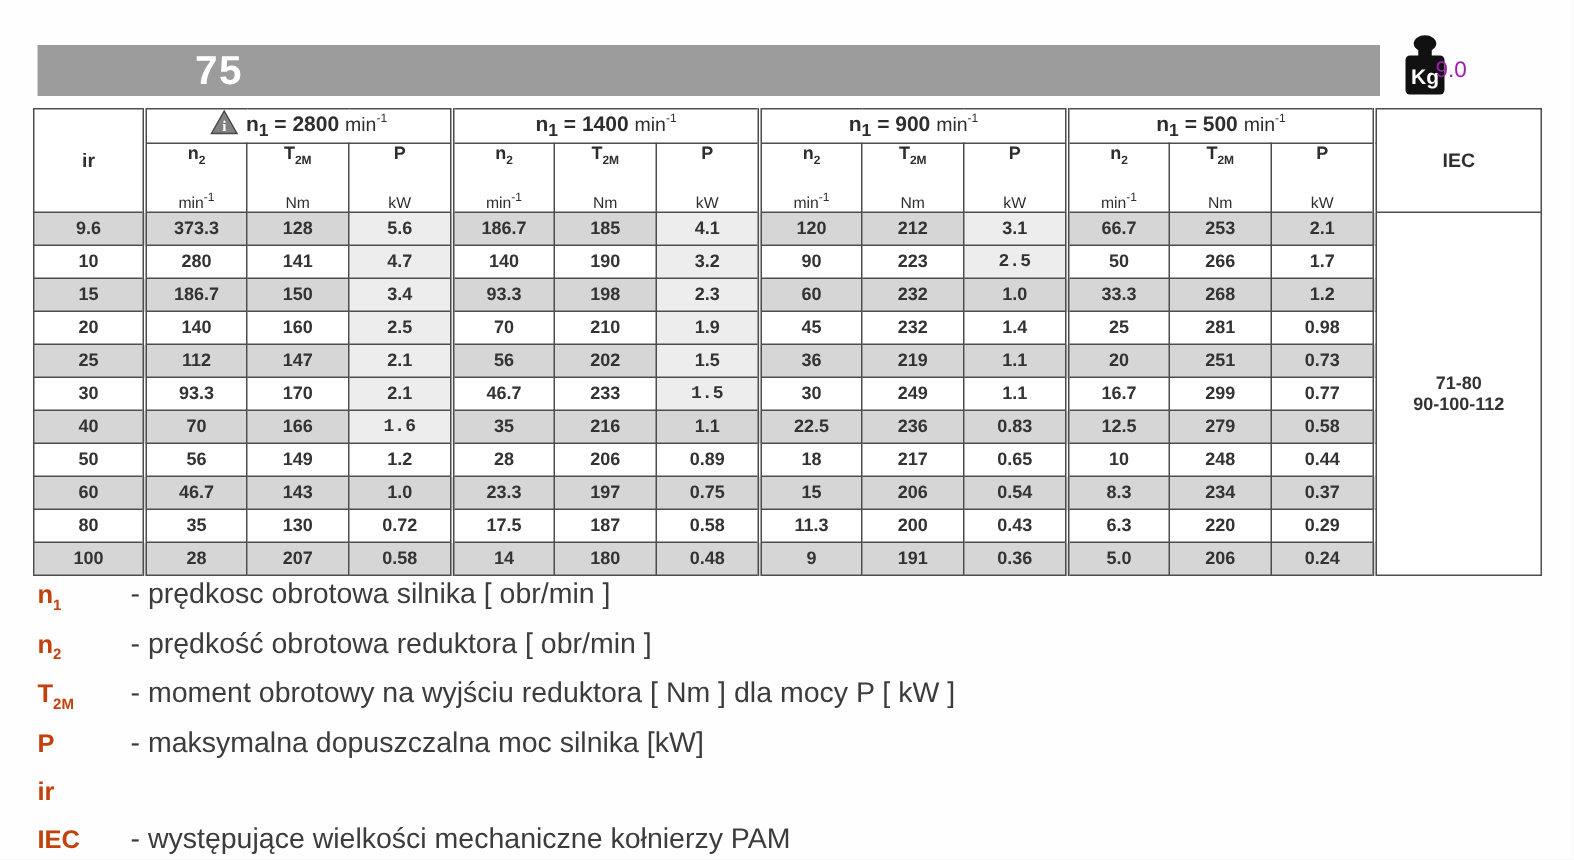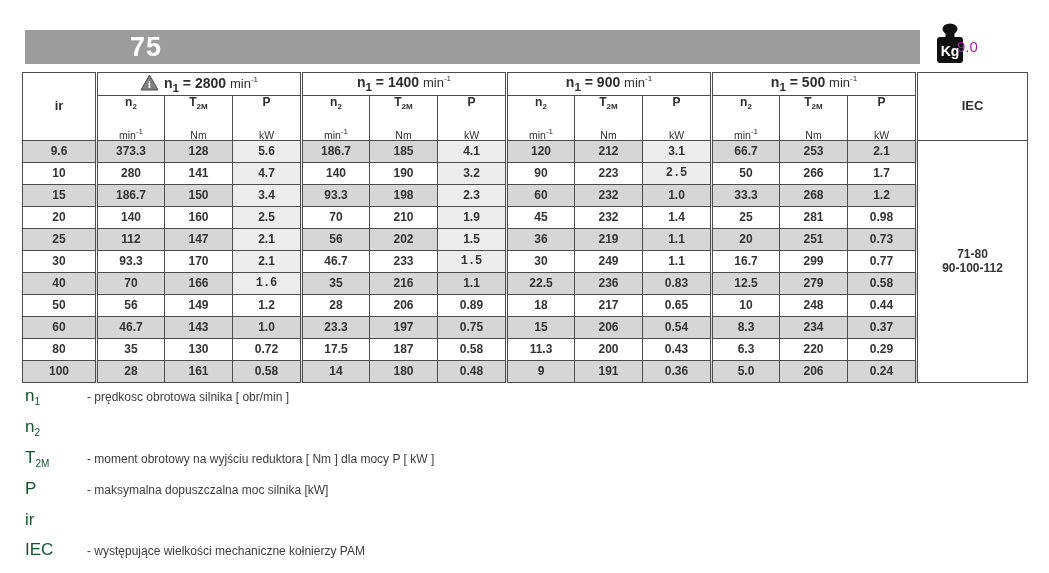--- a/index.html
+++ b/index.html
@@ -32,23 +32,23 @@
   .sub-sym sub{font-size:8px;}
   .sub-unit{font-weight:normal;font-size:10.5px;margin-top:15px;}
   td.pbox{background:#ededed !important;border-left:2px solid #3d3d3d;border-right:2px solid #3d3d3d;}
   td.pbox-top{border-top:2px solid #3d3d3d;}
   td.pbox-bottom{border-bottom:2px solid #3d3d3d;font-family:Liberation Mono, monospace;}
   td.iec-cell{background:#fff !important;font-weight:600;font-size:12px;vertical-align:middle;}
   .warning-icon{vertical-align:-3px;margin-right:5px;}
   
   .legend{position:absolute;left:25px;top:386px;}
   .legend-row{display:flex;align-items:baseline;margin-bottom:9.5px;}
-  .legend-sym{width:62px;font-weight:normal;font-size:17px;color:#14532d;flex:none;}
+  .legend-sym{width:62px;font-weight:bold;font-size:17px;color:#c2410c;flex:none;}
   .legend-sym sub{font-size:10px;}
-  .legend-text{font-size:12px;color:#3c3c3c;}
+  .legend-text{font-size:19px;color:#3c3c3c;}
 </style>
 </head>
 <body>
 
 <div class="page">
 
   <div class="model-bar">
     <span class="model-number">75</span>
   </div>
 
@@ -318,21 +318,21 @@
           <td class="grp-start">11.3</td>
           <td>200</td>
           <td>0.43</td>
           <td class="grp-start">6.3</td>
           <td>220</td>
           <td>0.29</td>
         </tr>
         <tr class="zebra">
           <td class="ir-cell">100</td>
           <td class="grp-start">28</td>
-          <td>161</td>
+          <td>207</td>
           <td>0.58</td>
           <td class="grp-start">14</td>
           <td>180</td>
           <td>0.48</td>
           <td class="grp-start">9</td>
           <td>191</td>
           <td>0.36</td>
           <td class="grp-start">5.0</td>
           <td>206</td>
           <td>0.24</td>
@@ -340,20 +340,21 @@
       </tbody>
   </table>
 
   <div class="legend">
       <div class="legend-row">
         <span class="legend-sym"><span>n</span><sub>1</sub></span>
         <span class="legend-text">-  prędkosc obrotowa silnika [ obr/min ]</span>
       </div>
       <div class="legend-row">
         <span class="legend-sym"><span>n</span><sub>2</sub></span>
+        <span class="legend-text">-  prędkość obrotowa reduktora [ obr/min ]</span>
       </div>
       <div class="legend-row">
         <span class="legend-sym"><span>T</span><sub>2M</sub></span>
         <span class="legend-text">-  moment obrotowy na wyjściu reduktora [ Nm ] dla mocy P  [ kW ]</span>
       </div>
       <div class="legend-row">
         <span class="legend-sym"><span>P</span><sub></sub></span>
         <span class="legend-text">-  maksymalna dopuszczalna moc silnika [kW]</span>
       </div>
       <div class="legend-row">

